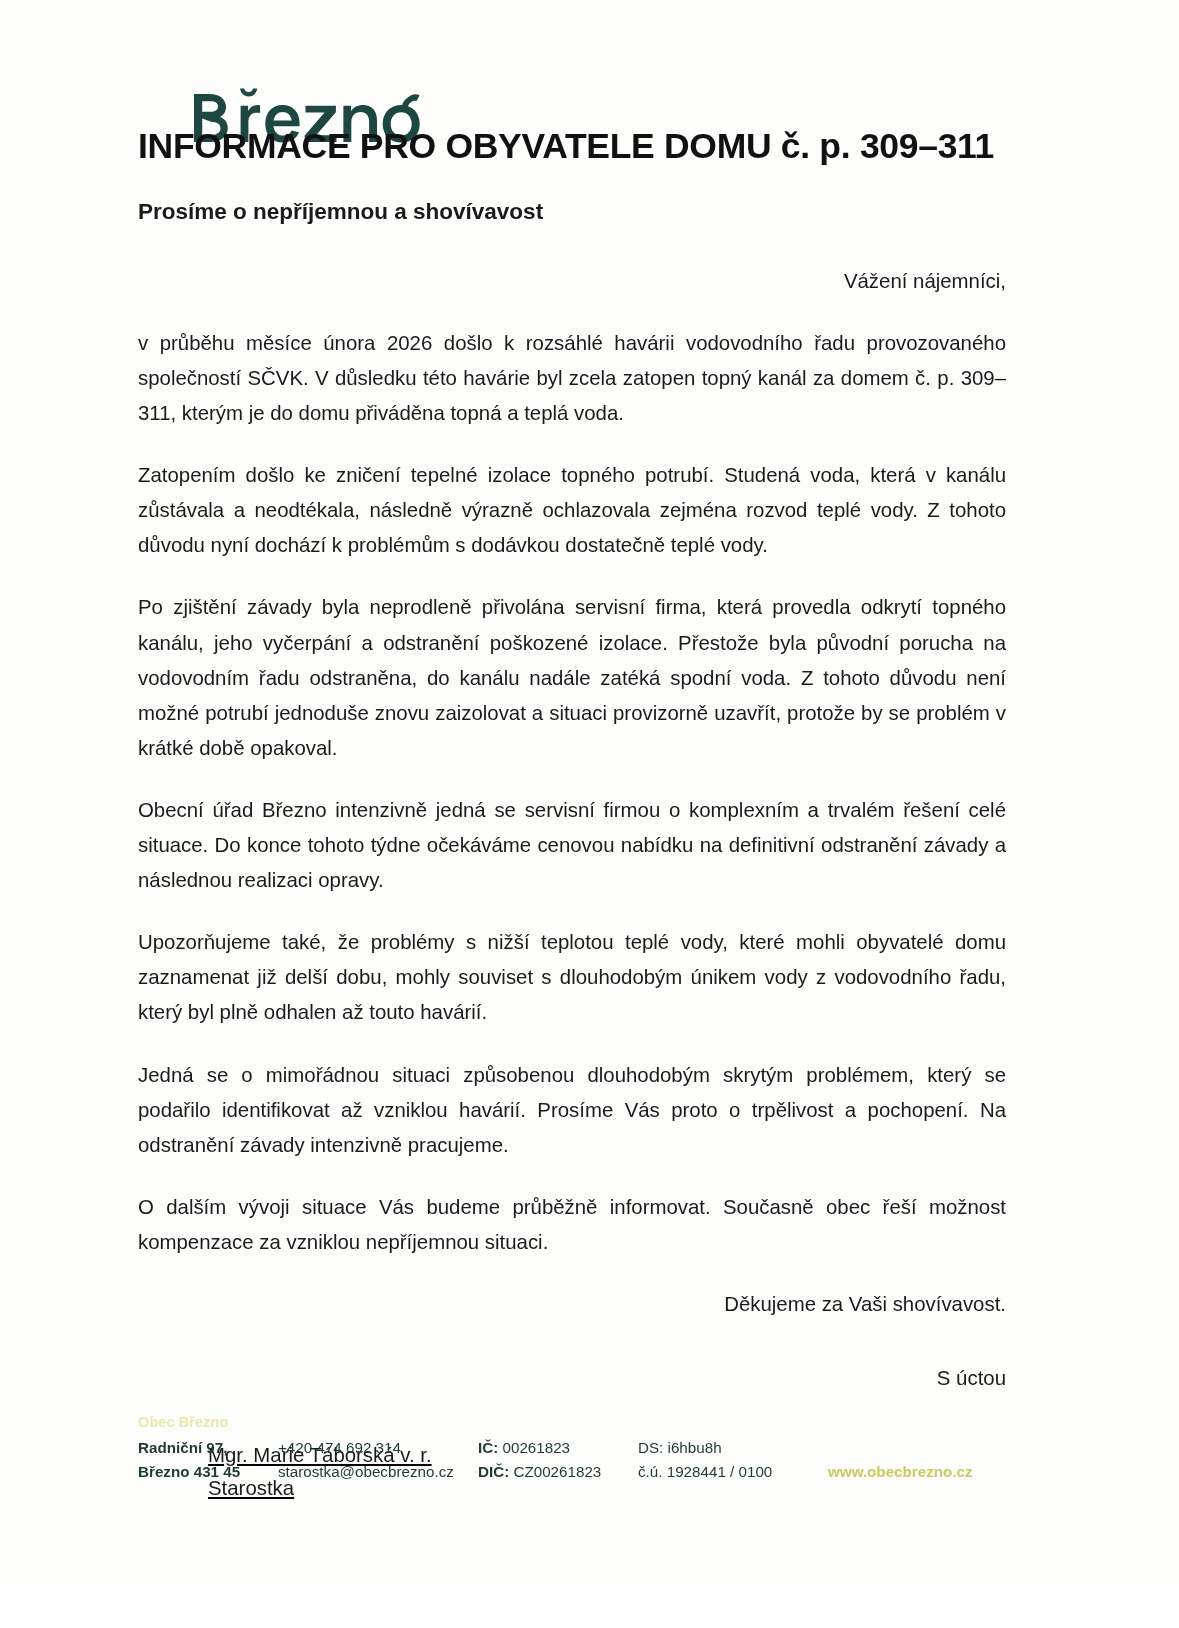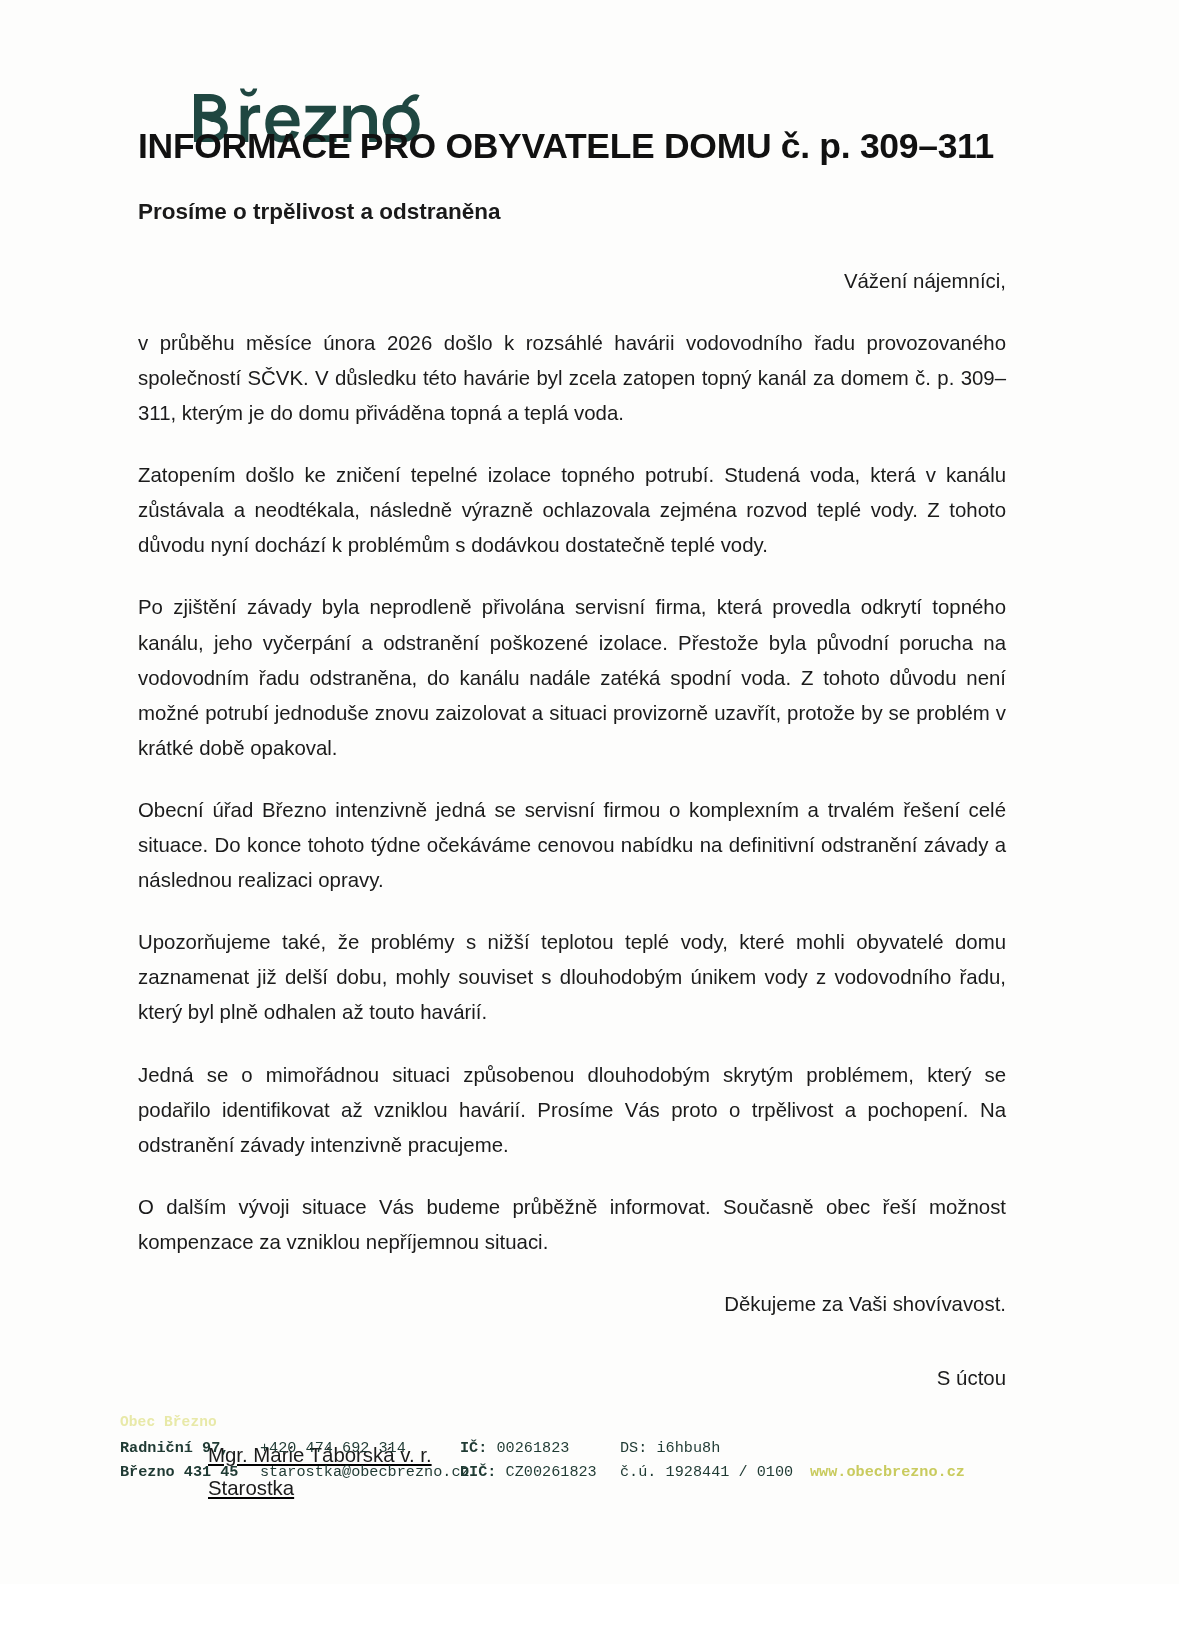--- a/index.html
+++ b/index.html
@@ -104,24 +104,23 @@
   .sign-role {
     margin: 0;
     font-size: 20.4px;
     line-height: 1.65;
     color: #1b1b1b;
   }
 
   
   .footer {
     position: absolute;
-    left: 120px;
+    left: 138px;
     top: 1412px;
     width: 850px;
-    font-family: Liberation Mono, monospace;
   }
   .footer-org {
     font-size: 14.5px;
     font-weight: 700;
     color: #e8e9a8;
     line-height: 1.45;
     letter-spacing: 0.1px;
   }
   .footer-cols {
     display: flex;
@@ -173,21 +172,21 @@
             <path d="M213.2 17.1 c10.9 0 18.5 7.7 18.5 18.8 0 11.1-7.6 18.7-18.5 18.7 -10.9 0-18.5-7.6-18.5-18.7 0-11.1 7.6-18.8 18.5-18.8 Z
                      M213.2 24.3 c-6.2 0-10.5 4.7-10.5 11.6 0 6.8 4.3 11.5 10.5 11.5 6.2 0 10.5-4.7 10.5-11.5 0-6.9-4.3-11.6-10.5-11.6 Z"></path>
 
             <path d="M219.2 10.1 c3.6-3.6 8.6-4.9 12.4-2.8 l-3.1 5.8 c-2-1-4.4-0.3-6.3 1.6 -1.4 1.4-2.2 3.2-2.3 4.9 l-5.9-1.6 c0.4-2.9 2-5.8 5.2-7.9 Z"></path>
           </g>
         </svg>
       </div>
     </div>
 
     <h1 class="doc-title">INFORMACE PRO OBYVATELE DOMU č. p. 309–311</h1>
-    <h2 class="doc-subtitle">Prosíme o trpělivost a odstraněna</h2>
+    <h2 class="doc-subtitle">Prosíme o nepříjemnou a shovívavost</h2>
 
     <div class="body-text">
       <p class="para plain first">Vážení nájemníci,</p>
       <p class="para">v průběhu měsíce února 2026 došlo k rozsáhlé havárii vodovodního řadu provozovaného společností SČVK. V důsledku této havárie byl zcela zatopen topný kanál za domem č. p. 309–311, kterým je do domu přiváděna topná a teplá voda.</p>
       <p class="para">Zatopením došlo ke zničení tepelné izolace topného potrubí. Studená voda, která v kanálu zůstávala a neodtékala, následně výrazně ochlazovala zejména rozvod teplé vody. Z tohoto důvodu nyní dochází k problémům s dodávkou dostatečně teplé vody.</p>
       <p class="para">Po zjištění závady byla neprodleně přivolána servisní firma, která provedla odkrytí topného kanálu, jeho vyčerpání a odstranění poškozené izolace. Přestože byla původní porucha na vodovodním řadu odstraněna, do kanálu nadále zatéká spodní voda. Z tohoto důvodu není možné potrubí jednoduše znovu zaizolovat a situaci provizorně uzavřít, protože by se problém v krátké době opakoval.</p>
       <p class="para">Obecní úřad Březno intenzivně jedná se servisní firmou o komplexním a trvalém řešení celé situace. Do konce tohoto týdne očekáváme cenovou nabídku na definitivní odstranění závady a následnou realizaci opravy.</p>
       <p class="para">Upozorňujeme také, že problémy s nižší teplotou teplé vody, které mohli obyvatelé domu zaznamenat již delší dobu, mohly souviset s dlouhodobým únikem vody z vodovodního řadu, který byl plně odhalen až touto havárií.</p>
       <p class="para">Jedná se o mimořádnou situaci způsobenou dlouhodobým skrytým problémem, který se podařilo identifikovat až vzniklou havárií. Prosíme Vás proto o trpělivost a pochopení. Na odstranění závady intenzivně pracujeme.</p>
       <p class="para">O dalším vývoji situace Vás budeme průběžně informovat. Současně obec řeší možnost kompenzace za vzniklou nepříjemnou situaci.</p>

